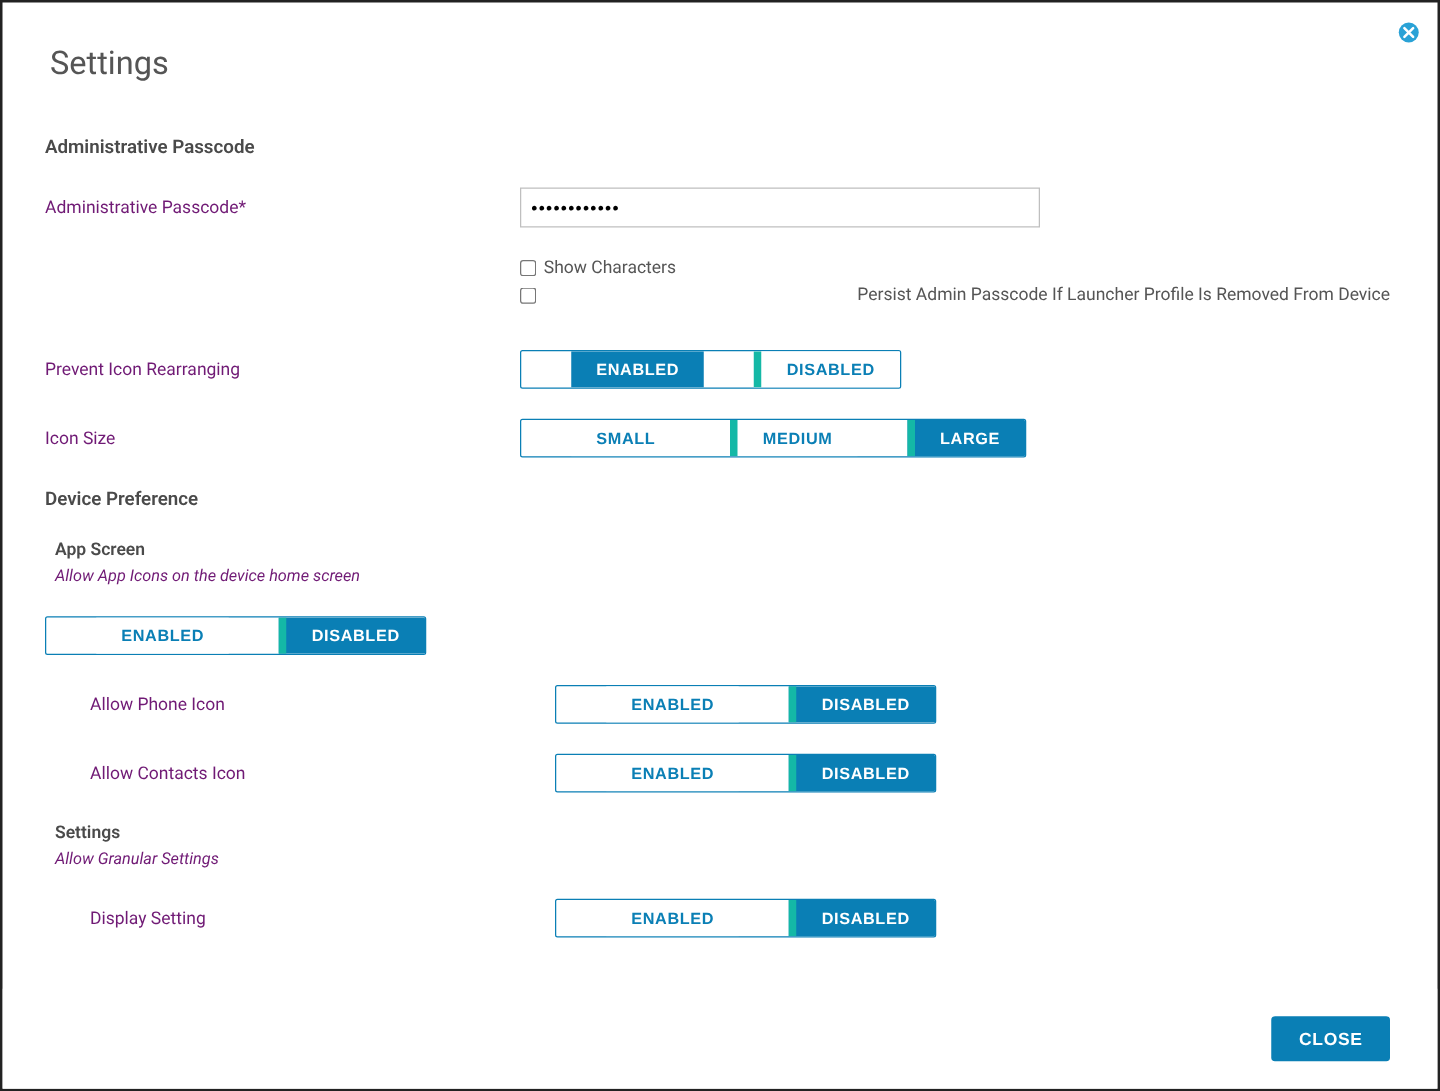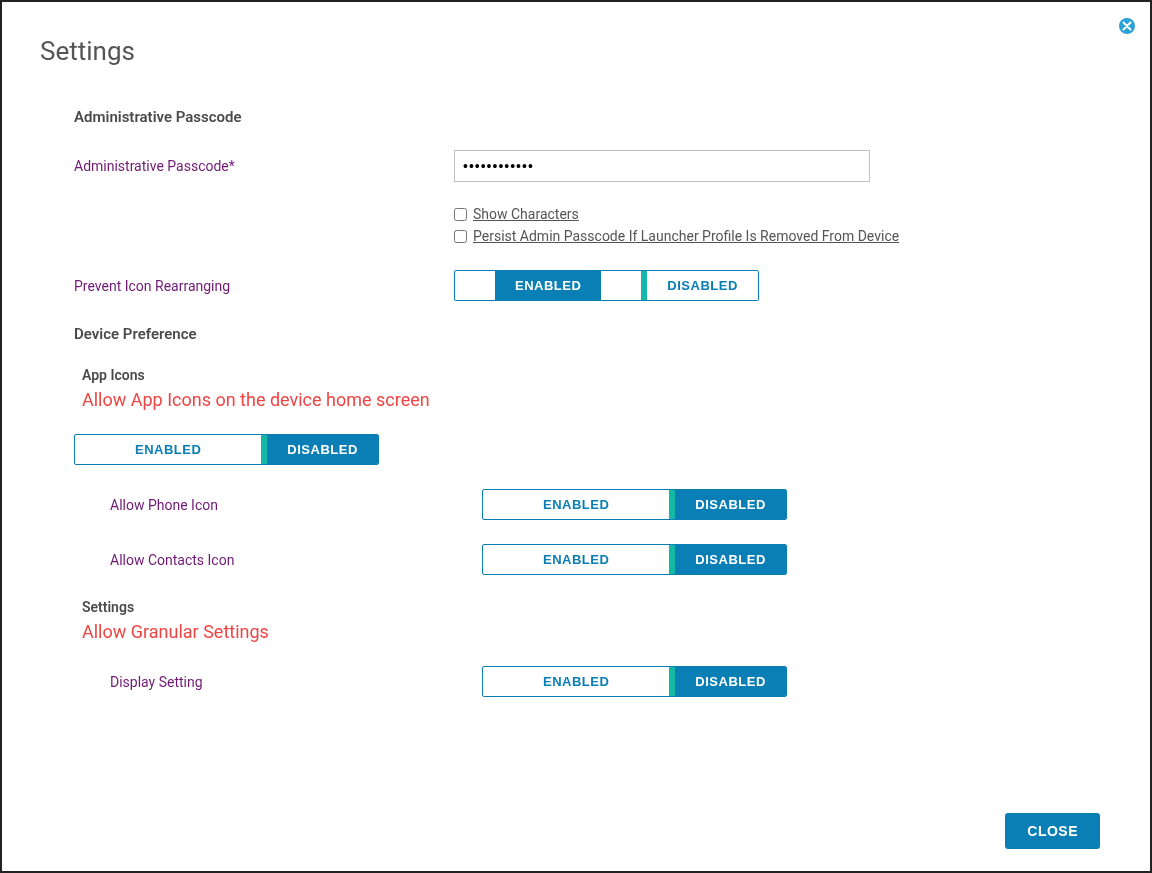--- a/index.html
+++ b/index.html
@@ -28,43 +28,44 @@
       color: #555;
       padding: 34px 0 20px 38px;
     }
     .scroll-area {
       position: absolute;
       top: 90px;
       left: 0;
       right: 0;
       bottom: 90px;
       overflow-y: scroll;
-      padding: 0 38px 0 72px;
+      padding: 0 38px 0 34px;
     }
     
     .scroll-area::-webkit-scrollbar { width: 16px; }
     .scroll-area::-webkit-scrollbar-track { background: #f4f4f4; }
     .scroll-area::-webkit-scrollbar-thumb { background: #c9c9c9; }
 
     .section-heading {
       font-size: 15px;
       font-weight: 600;
       color: #4a4a4a;
       margin: 16px 0 24px 0;
     }
     .sub-heading {
       font-size: 14px;
       font-weight: 600;
       color: #4a4a4a;
       margin: 18px 0 6px 8px;
     }
     .sub-desc {
-      font-size: 18px;
-      color: #ef4444;
+      font-size: 13px;
+      color: #701a75;
       margin: 0 0 24px 8px;
+      font-style: italic;
     }
     .row {
       display: flex;
       align-items: center;
       margin-bottom: 24px;
     }
     .row .label-col {
       width: 380px;
       font-size: 14px;
       color: #701a75;
@@ -81,21 +82,20 @@
       letter-spacing: 1px;
     }
     .chk-row {
       display: flex;
       align-items: center;
       margin-left: 380px;
       margin-top: 6px;
       margin-bottom: 4px;
       font-size: 14px;
       color: #555;
-      text-decoration: underline;
     }
     .chk-row input { margin-right: 6px; }
 
     .toggle-group {
       display: inline-flex;
       border: 1px solid #0a7fb5;
       border-radius: 2px;
       overflow: hidden;
     }
     .toggle-btn {
@@ -111,21 +111,21 @@
       margin-left: 40px;
     }
     .toggle-btn.active {
       background: #0a7fb5;
       color: #fff;
     }
     .toggle-btn + .toggle-btn { border-left: 6px solid #14b8a6; }
 
     .footer {
       position: absolute;
-      bottom: 0; left: 0; right: 12px;
+      bottom: 0; left: 0; right: 0;
       height: 80px;
       display: flex;
       justify-content: flex-end;
       align-items: center;
       padding-right: 38px;
       background: #fff;
     }
     .close-btn {
       background: #0a7fb5;
       color: #fff;
@@ -158,40 +158,50 @@
     <div class="label-col">Administrative Passcode*</div>
     <div class="ctrl-col">
       <input type="text" class="pw" value="••••••••••••" style="">
     </div>
   </div>
 
   <div class="chk-row">
     <input type="checkbox" style="">
     <span>Show Characters</span>
   </div>
-  <div class="chk-row" style="margin-bottom:26px;">
+  <div class="chk-row" style="margin-bottom:36px;justify-content:space-between;">
     <input type="checkbox" style="">
     <span>Persist Admin Passcode If Launcher Profile Is Removed From Device</span>
   </div>
 
 
   <div class="row">
     <div class="label-col">Prevent Icon Rearranging</div>
     <div class="ctrl-col">
       <div class="toggle-group">
           <button class="toggle-btn active">ENABLED</button>
           <button class="toggle-btn">DISABLED</button>
         </div>
     </div>
   </div>
 
+  <div class="row">
+    <div class="label-col">Icon Size</div>
+    <div class="ctrl-col">
+      <div class="toggle-group">
+          <button class="toggle-btn">SMALL</button>
+          <button class="toggle-btn">MEDIUM</button>
+          <button class="toggle-btn active">LARGE</button>
+        </div>
+    </div>
+  </div>
 
   <div class="section-heading">Device Preference</div>
 
-  <div class="sub-heading">App Icons</div>
+  <div class="sub-heading">App Screen</div>
   <div class="sub-desc">Allow App Icons on the device home screen</div>
 
   <div>
       <div class="row indent">
         <div class="ctrl-col"><div class="toggle-group">
             <button class="toggle-btn">ENABLED</button>
             <button class="toggle-btn active">DISABLED</button>
           </div></div>
       </div>
       <div class="row indent">

